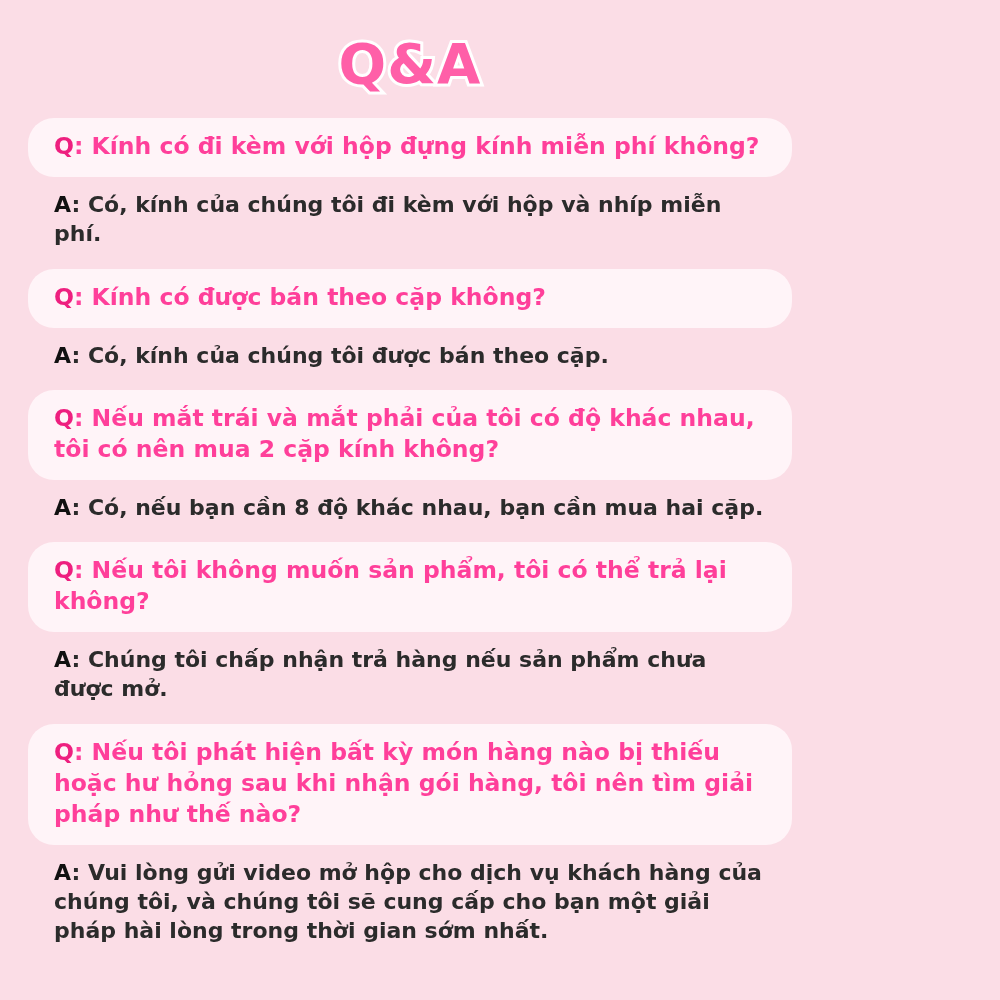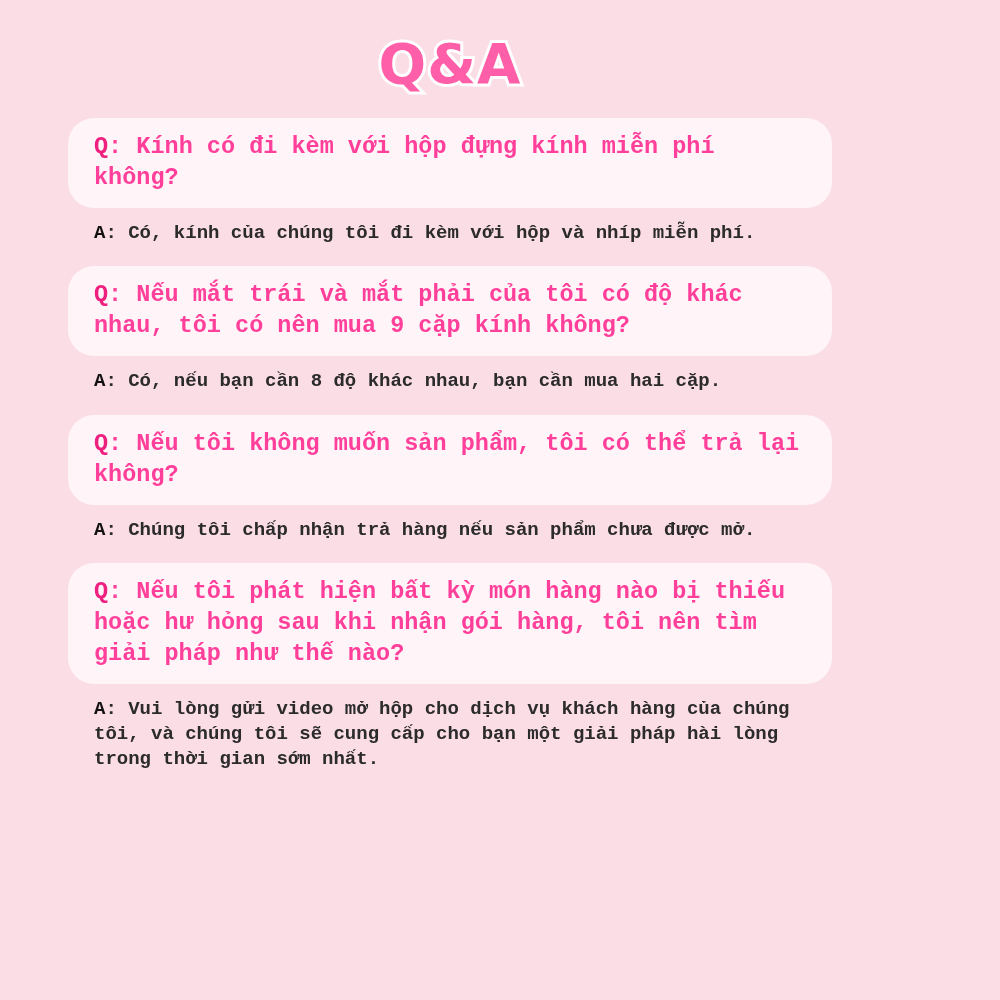--- a/index.html
+++ b/index.html
@@ -12,60 +12,58 @@
     background: #fbdde6;
     font-family: "DejaVu Sans", "Liberation Sans", sans-serif;
     overflow: hidden;
   }
   .page {
     width: 820px;
     height: 1000px;
     box-sizing: border-box;
     padding: 28px 28px 10px 28px;
     position: relative;
-    margin-left: 40px;
   }
   .title {
     text-align: center;
     font-size: 56px;
     font-weight: bold;
     letter-spacing: 1px;
     color: #ff5fa8;
     -webkit-text-stroke: 6px #ffffff;
     paint-order: stroke fill;
     margin: 8px 0 26px 0;
     line-height: 1.0;
     font-family: "DejaVu Sans", "Liberation Sans", sans-serif;
   }
   .qa-list {
     display: flex;
     flex-direction: column;
     gap: 0px;
   }
   .qa-item {
     margin-bottom: 8px;
-    font-family: Liberation Mono, monospace;
   }
   .question {
     background: #fff4f8;
     border-radius: 26px;
     padding: 13px 26px 15px 26px;
     font-size: 23.5px;
     font-weight: bold;
     color: #ff3f9a;
     line-height: 1.32;
     box-sizing: border-box;
   }
   .question .qmark {
     color: #ee1f7f;
     font-weight: bold;
   }
   .answer {
     padding: 13px 26px 12px 26px;
-    font-size: 19px;
+    font-size: 22px;
     font-weight: bold;
     color: #2b2b2b;
     line-height: 1.33;
     box-sizing: border-box;
   }
   .answer .amark {
     color: #111111;
     font-weight: bold;
   }
 </style>
@@ -80,24 +78,32 @@
 
     <div class="qa-item">
       <div class="question">
         <span class="qmark">Q</span><span>: </span><span>Kính có đi kèm với hộp đựng kính miễn phí không?</span>
       </div>
       <div class="answer">
         <span class="amark">A</span><span>: </span><span>Có, kính của chúng tôi đi kèm với hộp và nhíp miễn phí.</span>
       </div>
     </div>
 
+    <div class="qa-item">
+      <div class="question">
+        <span class="qmark">Q</span><span>: </span><span>Kính có được bán theo cặp không?</span>
+      </div>
+      <div class="answer">
+        <span class="amark">A</span><span>: </span><span>Có, kính của chúng tôi được bán theo cặp.</span>
+      </div>
+    </div>
 
     <div class="qa-item">
       <div class="question">
-        <span class="qmark">Q</span><span>: </span><span>Nếu mắt trái và mắt phải của tôi có độ khác nhau, tôi có nên mua 9 cặp kính không?</span>
+        <span class="qmark">Q</span><span>: </span><span>Nếu mắt trái và mắt phải của tôi có độ khác nhau, tôi có nên mua 2 cặp kính không?</span>
       </div>
       <div class="answer">
         <span class="amark">A</span><span>: </span><span>Có, nếu bạn cần 8 độ khác nhau, bạn cần mua hai cặp.</span>
       </div>
     </div>
 
     <div class="qa-item">
       <div class="question">
         <span class="qmark">Q</span><span>: </span><span>Nếu tôi không muốn sản phẩm, tôi có thể trả lại không?</span>
       </div>

